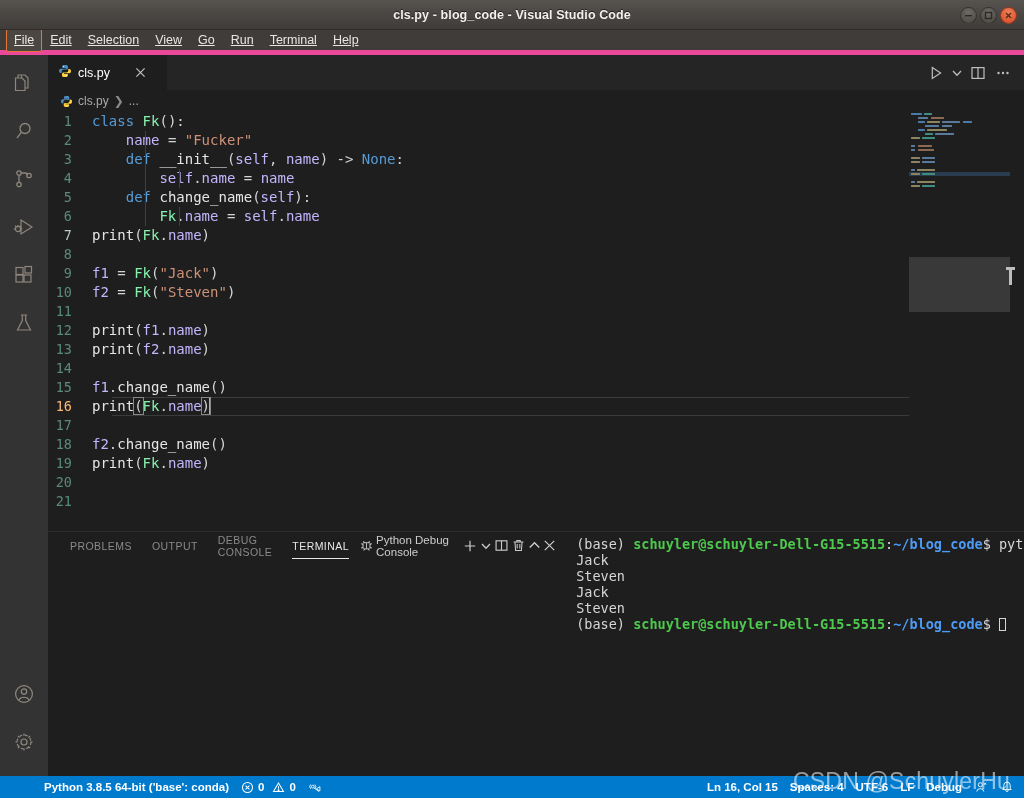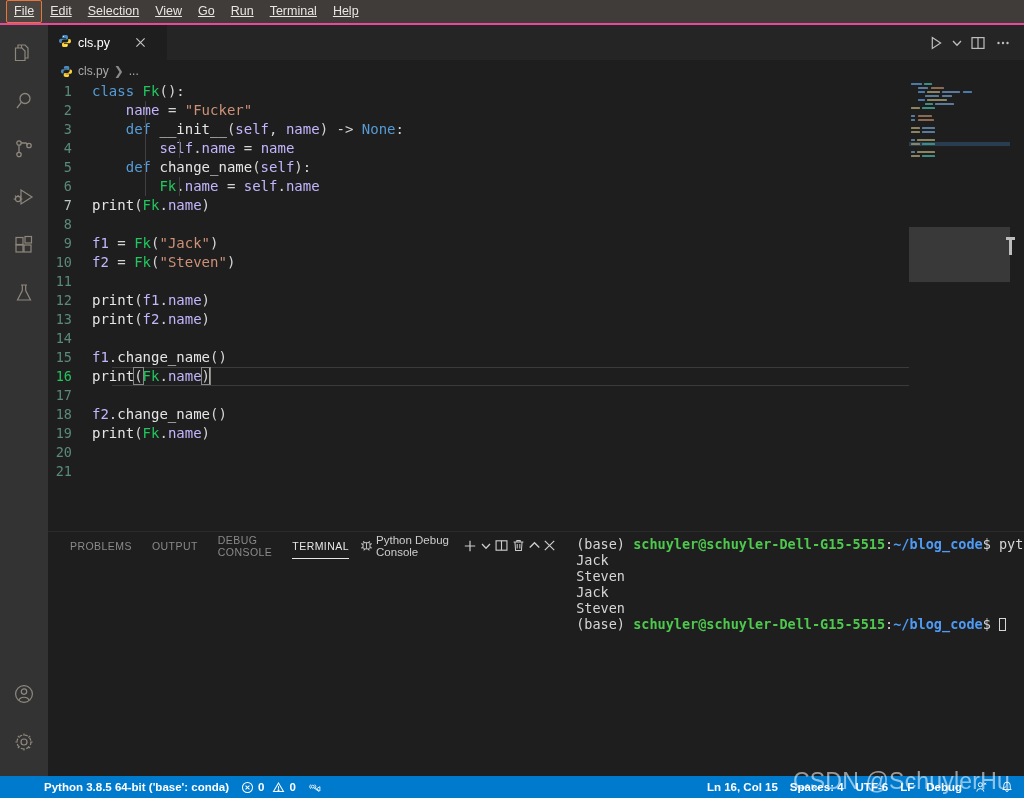--- a/index.html
+++ b/index.html
@@ -44,21 +44,21 @@
     background: radial-gradient(circle at 50% 30%, #f0815b 0%, #df5b33 65%, #c94a25 100%);
   }
   .wbtn svg { display:block; }
 
   
   .menubar {
     height: 25px; flex: 0 0 25px;
     background: #403c39;
     display: flex; align-items: center;
     padding-left: 6px;
-    border-bottom: 2px solid #ec4899;
+    border-bottom: 5px solid #ec4899;
   }
   .menu-item {
     font-size: 12.5px; color: #e8e6e3;
     padding: 2px 7px 3px 7px;
     line-height: 16px;
     white-space: nowrap;
     border: 1px solid transparent;
   }
   .menu-item .mn { text-decoration: underline; }
   .menu-item.focused {
@@ -144,40 +144,40 @@
     position: relative; height: 19px; display: flex; align-items: stretch;
     white-space: pre;
   }
   .lnum {
     width: 44px; flex: 0 0 44px;
     text-align: right; padding-right: 20px;
     color: #5a8a7a;
     font-size: 13.5px;
     line-height: 19px;
   }
-  .code-line.active .lnum { color: #22c55e; }
+  .code-line.active .lnum { color: #fdba74; }
   .ltext {
     flex: 1 1 auto; color: #d4d4d4;
     line-height: 19px;
     position: relative;
     padding-left: 0;
   }
   .code-line.active .ltext-wrap {
     position: absolute; left: 64px; right: 115px; top: 0; height: 19px;
     border-top: 1px solid #3b3b3b; border-bottom: 1px solid #3b3b3b;
     pointer-events: none;
   }
   
   .iguide {
     position: absolute; top: 0; height: 19px; width: 1px;
     background: #404040;
   }
   
   .kw      { color: #569cd6; }
-  .cls     { color: #22c55e; }
+  .cls     { color: #86efac; }
   .fn      { color: #e5e5e5; }
   .str     { color: #ce9178; }
   .var     { color: #c4b5fd; }
   .punct   { color: #d4d4d4; }
   .op      { color: #d4d4d4; }
   .bmatch  { outline: 1px solid #888888; outline-offset: 0px; }
   .cursor {
     display: inline-block; width: 2px; height: 17px;
     background: #aeafad; vertical-align: -3px; margin-left: -1px;
   }
@@ -278,20 +278,40 @@
     font-family: "Liberation Sans", sans-serif;
     pointer-events: none;
     letter-spacing: 0.2px;
   }
 </style>
 </head>
 <body>
 
 <div id="app">
 
+  <div class="titlebar">
+    <div class="titlebar-title">cls.py - blog_code - Visual Studio Code</div>
+    <div class="win-controls">
+      <div class="wbtn min">
+        <svg width="9" height="9" viewBox="0 0 9 9">
+            <rect x="1" y="4" width="7" height="1.4" fill="#2c2926"></rect>
+          </svg>
+      </div>
+      <div class="wbtn max">
+        <svg width="9" height="9" viewBox="0 0 9 9">
+            <rect x="1.5" y="1.5" width="6" height="6" fill="none" stroke="#2c2926" stroke-width="1.4"></rect>
+          </svg>
+      </div>
+      <div class="wbtn close">
+        <svg width="9" height="9" viewBox="0 0 9 9">
+            <path d="M2 2 L7 7 M7 2 L2 7" stroke="#5d2d18" stroke-width="1.5" fill="none"></path>
+          </svg>
+      </div>
+    </div>
+  </div>
 
   <div class="menubar">
     <div class="menu-item focused"><span class="mn">File</span></div>
     <div class="menu-item"><span class="mn">Edit</span></div>
     <div class="menu-item"><span class="mn">Selection</span></div>
     <div class="menu-item"><span class="mn">View</span></div>
     <div class="menu-item"><span class="mn">Go</span></div>
     <div class="menu-item"><span class="mn">Run</span></div>
     <div class="menu-item"><span class="mn">Terminal</span></div>
     <div class="menu-item"><span class="mn">Help</span></div>

